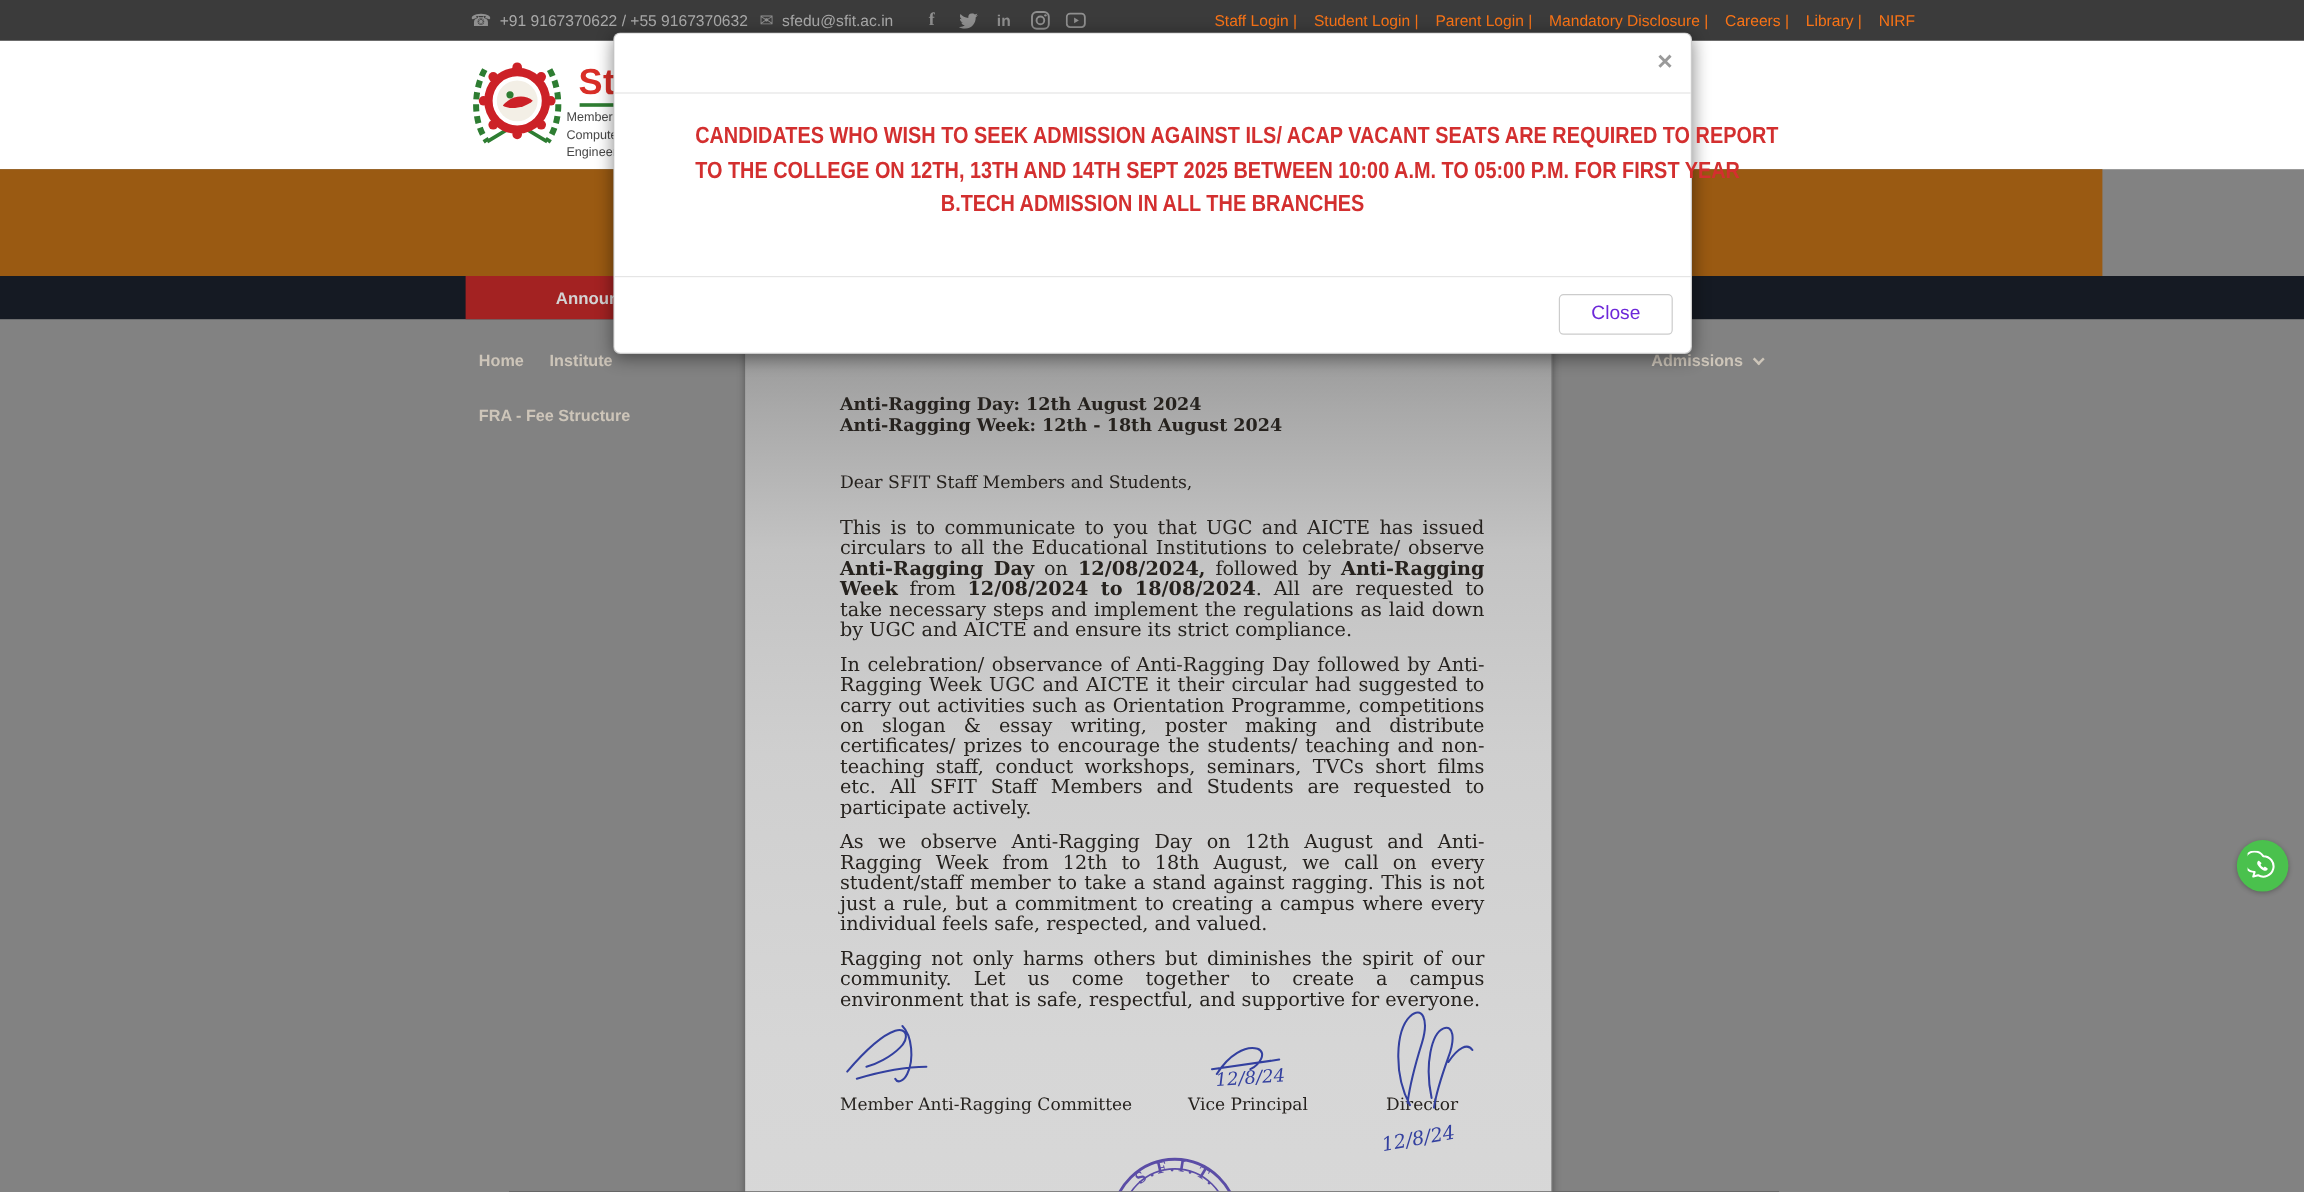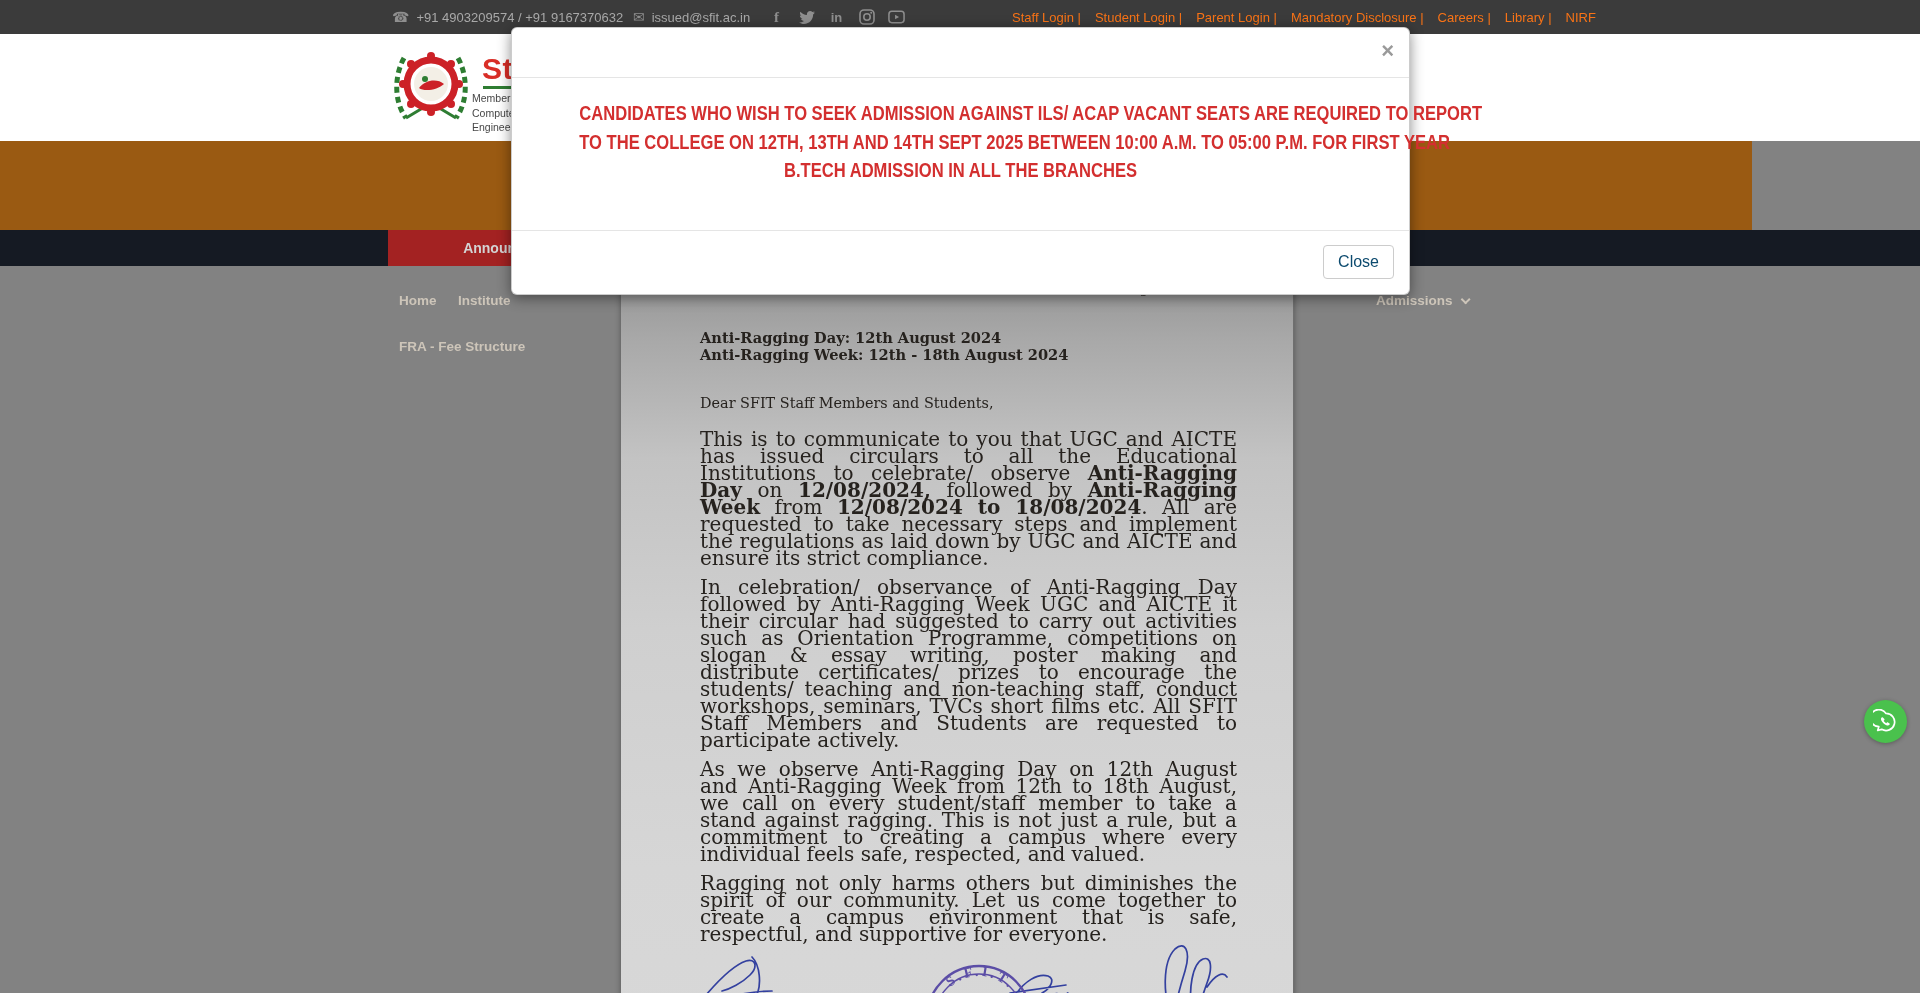--- a/index.html
+++ b/index.html
@@ -47,21 +47,21 @@
 
   
   .doc { position:absolute; left:621px; top:248px; width:673px; height:900px;
          background:linear-gradient(180deg,#8d8d8d 0px,#a8a8a8 90px,#c3c3c3 210px,#cfcfcf 380px,#d6d6d6 620px,#d9d9d9 900px);
          box-shadow:0 0 6px rgba(0,0,0,.35); border-right:1px solid #6f6f6f;
          padding:0 56px 0 79px; font-family:"DejaVu Serif", serif; color:#26221e; }
   .doc-date { margin-top:32px; text-align:right; font-size:14px; text-decoration:underline; }
   .doc-title { margin-top:20px; text-align:center; font-size:15.5px; font-weight:bold; letter-spacing:1px; }
   .doc-sub { margin-top:33px; font-size:14.6px; font-weight:bold; line-height:17px; }
   .doc-sal { margin-top:32px; font-size:14.4px; }
-  .doc p.body { margin-top:12px; font-size:20px; line-height:17px; text-align:justify; }
+  .doc p.body { margin-top:12px; font-size:16px; line-height:17px; text-align:justify; }
   .doc p.first { margin-top:20px; }
   .b { font-weight:bold; }
   .pledge { margin-top:14px; font-size:14.4px; font-weight:bold; }
 
   .sigrow { margin-top:8px; display:flex; align-items:flex-end; position:relative; }
   .sigcol1 { width:255px; }
   .sigcol2 { width:170px; text-align:center; position:relative; }
   .sigcol3 { flex:1; padding-left:30px; position:relative; }
   .siglabel { font-size:14.2px; }
   .sig-svg { display:block; }
@@ -78,42 +78,42 @@
   .modal-head { position:relative; height:50px; border-bottom:1px solid #e5e5e5; }
   .modal-x { position:absolute; right:15px; top:12px; font-size:22px; font-weight:bold;
              color:#9a9a9a; line-height:22px; cursor:pointer; background:none; border:none;
              font-family:"Liberation Sans", sans-serif; }
   .modal-body { padding-top:21px; }
   .m-line { white-space:nowrap; text-align:center; transform:scaleX(.85); transform-origin:50% 50%;
             color:#d32f2f; font-size:19.5px; font-weight:bold; line-height:28.5px;
             letter-spacing:0px; }
   .modal-foot { position:absolute; left:0; bottom:0; width:100%; height:64px;
                 border-top:1px solid #e5e5e5; }
-  .btn-close { position:absolute; right:15px; top:14px; padding:7px 14px; font-size:16px;
-               color:#0c4a6e; background:#fff; border:1px solid #ccc; border-radius:4px;
+  .btn-close { position:absolute; right:15px; top:14px; padding:7px 26px; font-size:16px;
+               color:#6d28d9; background:#fff; border:1px solid #ccc; border-radius:4px;
                cursor:pointer; font-family:"Liberation Sans", sans-serif; }
 
   
   .wa { position:absolute; left:1864px; top:700px; width:43px; height:43px; border-radius:50%;
         background:#4ac14d; display:flex; align-items:center; justify-content:center; cursor:pointer;
         box-shadow:0 1px 4px rgba(0,0,0,.3); }
 </style>
 </head>
 <body>
 
 <div class="stage">
 
   <div class="topbar">
     <div class="grp tb-phone">
       <span class="tb-ico">☎</span>
-      <span>+91 4903209574 / +91 9167370632</span>
+      <span>+91 9167370622 / +55 9167370632</span>
     </div>
     <div class="grp tb-email">
       <span class="tb-ico">✉</span>
-      <span>issued@sfit.ac.in</span>
+      <span>sfedu@sfit.ac.in</span>
     </div>
     <div class="tb-social">
       <span class="soc" style="font-family:'Liberation Serif',serif;">f</span>
       <span class="soc">
         <svg width="16" height="13" viewBox="0 0 16 13">
             <path fill="#8f8f8f" d="M16 1.5c-.6.3-1.2.5-1.9.6.7-.4 1.2-1 1.4-1.8-.6.4-1.3.7-2.1.8C12.8.4 12 0 11.1 0 9.3 0 7.9 1.4 7.9 3.2c0 .3 0 .5.1.7C5.3 3.8 3 2.6 1.4.7c-.3.5-.4 1-.4 1.6 0 1.1.6 2.1 1.4 2.7-.5 0-1-.2-1.5-.4 0 1.6 1.1 2.9 2.6 3.2-.3.1-.6.1-.9.1-.2 0-.4 0-.6-.1.4 1.3 1.6 2.2 3 2.3-1.1.9-2.5 1.4-4 1.4H0c1.4.9 3.1 1.5 4.9 1.5 6 0 9.2-4.9 9.2-9.2v-.4c.8-.5 1.4-1.1 1.9-1.9z"></path>
           </svg>
       </span>
       <span class="soc" style="font-size:13px;">in</span>
       <span class="soc">

